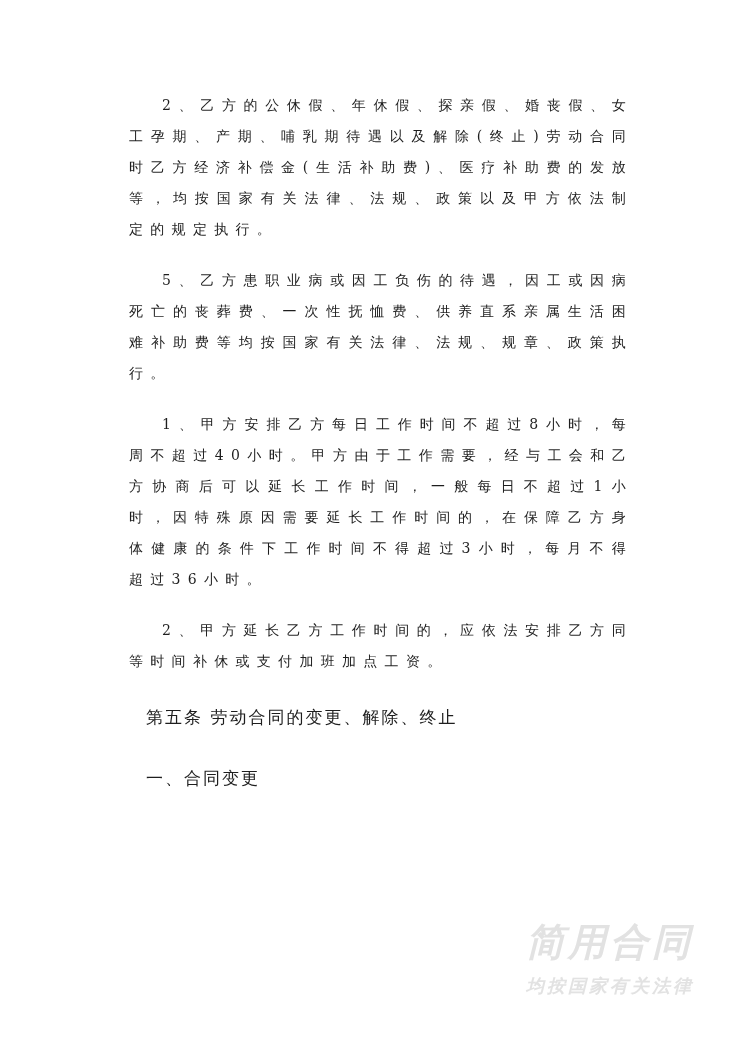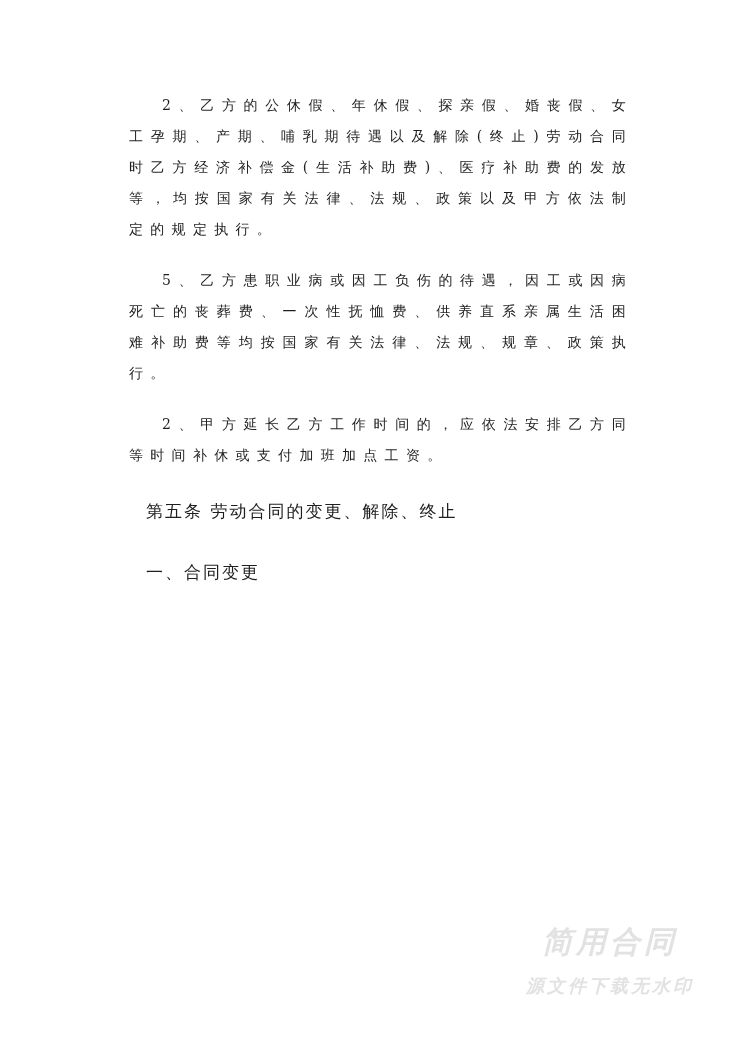--- a/index.html
+++ b/index.html
@@ -45,41 +45,42 @@
       top: 920px;
       width: 200px;
       text-align: center;
       color: #e2e2e2;
       font-family: "DejaVu Sans", "Liberation Sans", sans-serif;
       font-weight: bold;
       font-style: italic;
       pointer-events: none;
     }
     .watermark .wm-title {
-      font-size: 30px;
+      font-size: 38px;
       letter-spacing: 4px;
       line-height: 44px;
       display: block;
     }
     .watermark .wm-sub {
       font-size: 18px;
       letter-spacing: 3px;
       line-height: 28px;
       display: block;
       margin-top: 8px;
     }
   </style>
 </head>
 <body>
 
 <div class="page">
   <p class="para">2、乙方的公休假、年休假、探亲假、婚丧假、女工孕期、产期、哺乳期待遇以及解除(终止)劳动合同时乙方经济补偿金(生活补助费)、医疗补助费的发放等，均按国家有关法律、法规、政策以及甲方依法制定的规定执行。</p>
   <p class="para">5、乙方患职业病或因工负伤的待遇，因工或因病死亡的丧葬费、一次性抚恤费、供养直系亲属生活困难补助费等均按国家有关法律、法规、规章、政策执行。</p>
+  <p class="para">1、甲方安排乙方每日工作时间不超过8小时，每周不超过40小时。甲方由于工作需要，经与工会和乙方协商后可以延长工作时间，一般每日不超过1小时，因特殊原因需要延长工作时间的，在保障乙方身体健康的条件下工作时间不得超过3小时，每月不得超过36小时。</p>
   <p class="para">2、甲方延长乙方工作时间的，应依法安排乙方同等时间补休或支付加班加点工资。</p>
   <p class="heading">第五条 劳动合同的变更、解除、终止</p>
   <p class="heading">一、合同变更</p>
 
 </div>
 
 <div class="watermark">
   <span class="wm-title">简用合同</span>
-  <span class="wm-sub">源文件下载无水印</span>
+  <span class="wm-sub">均按国家有关法律</span>
 </div>
 
 </body></html>

